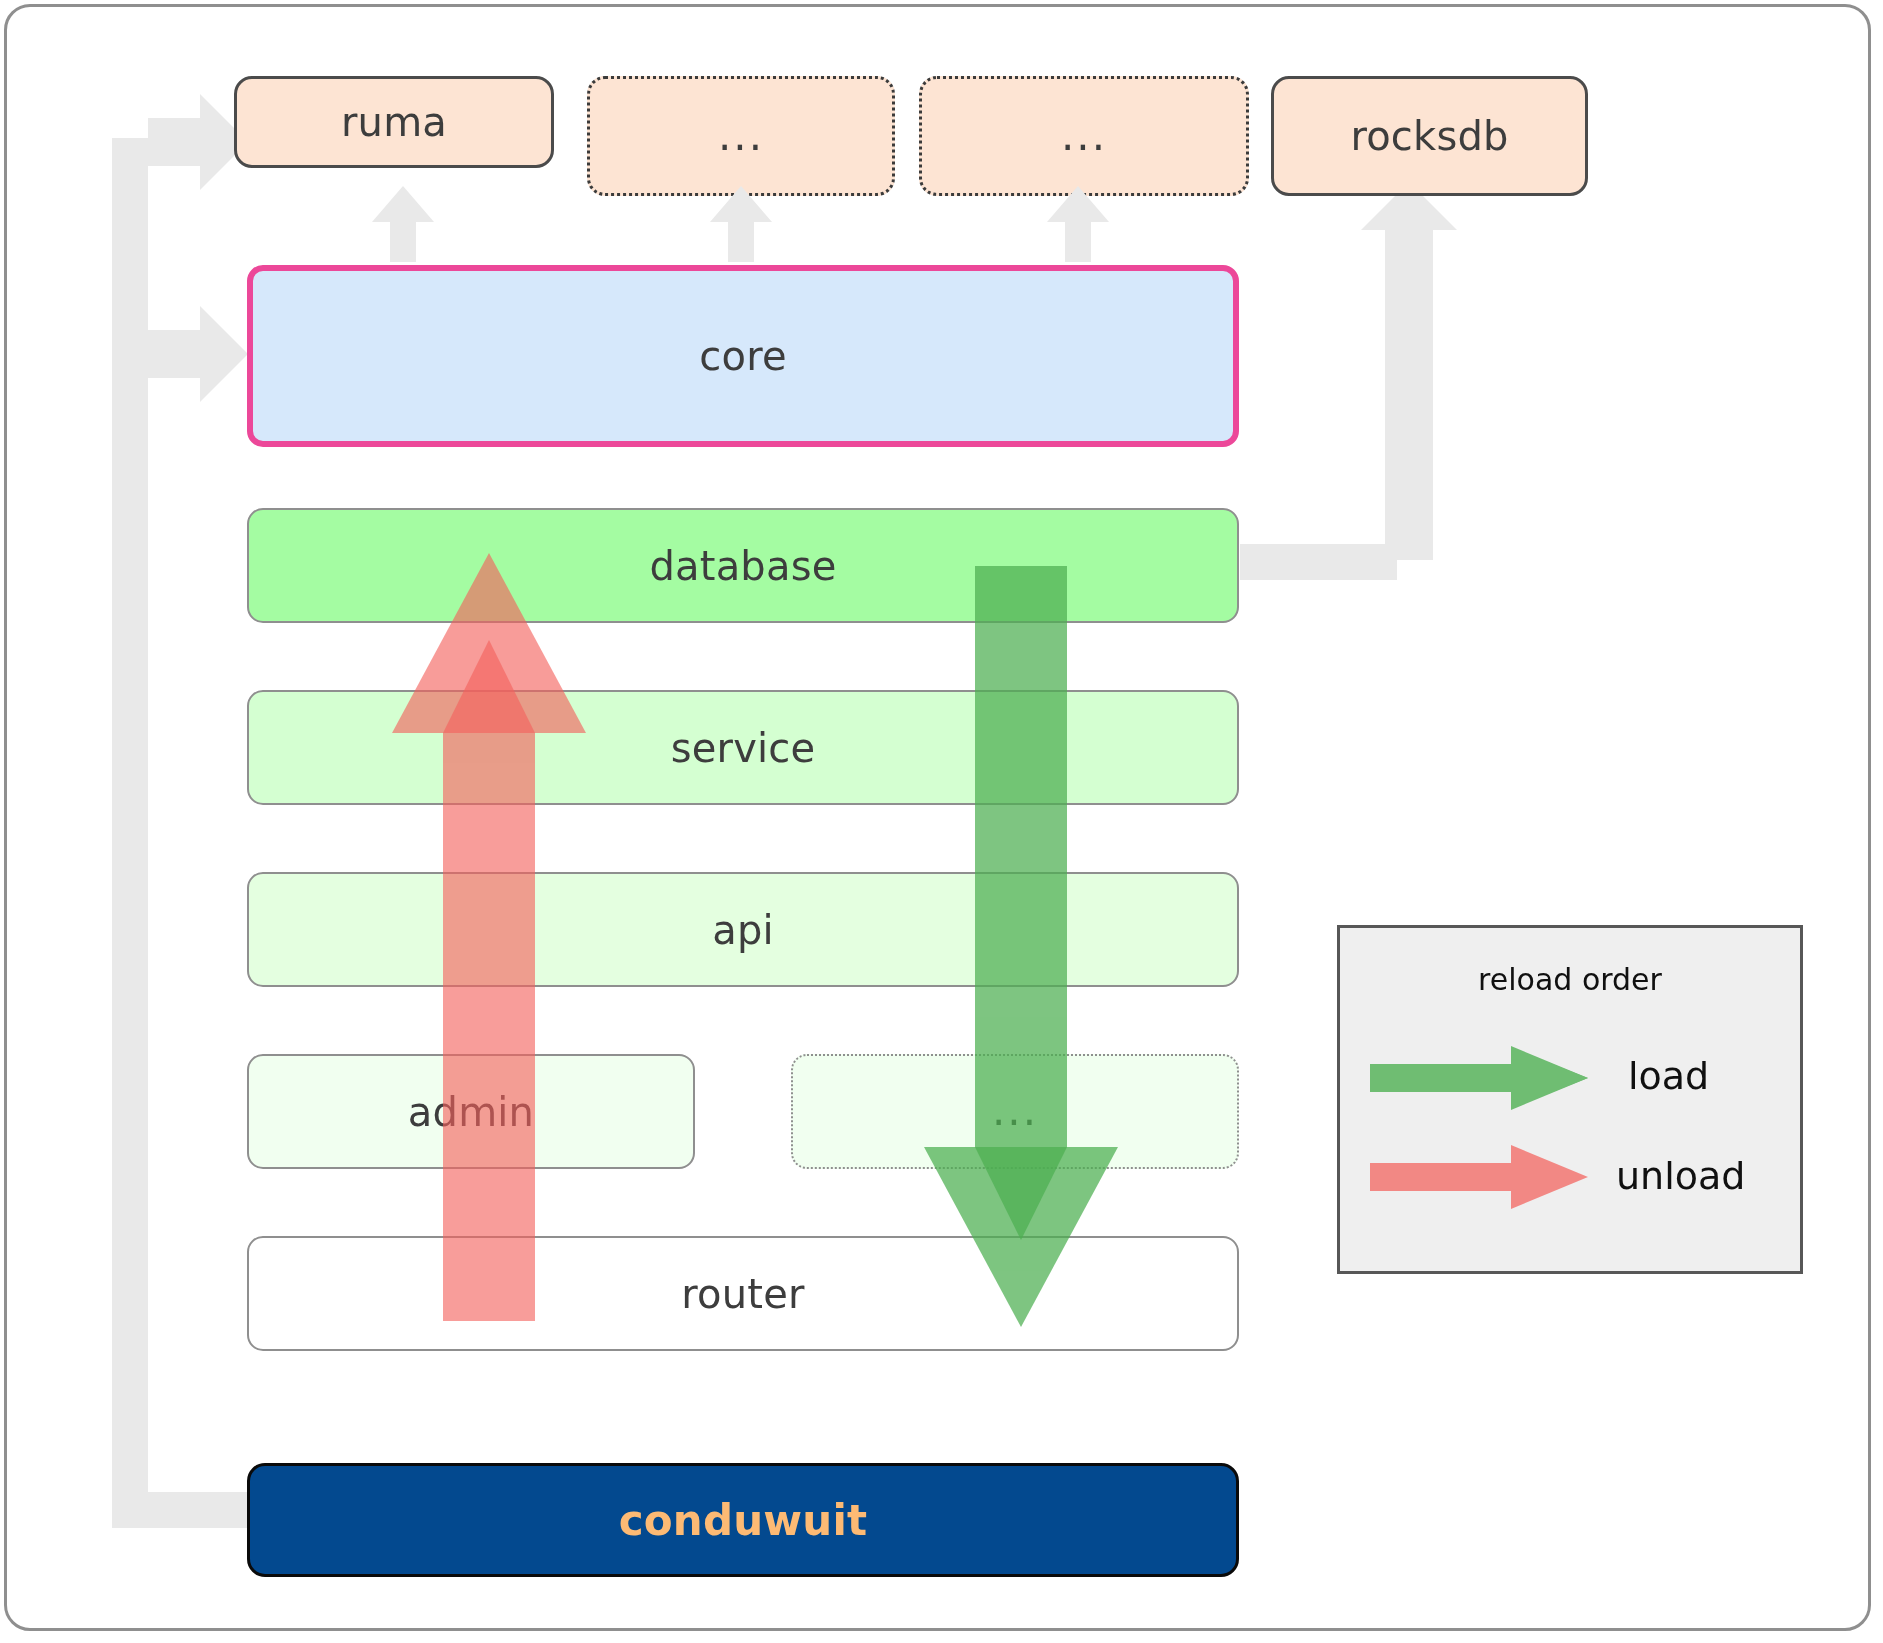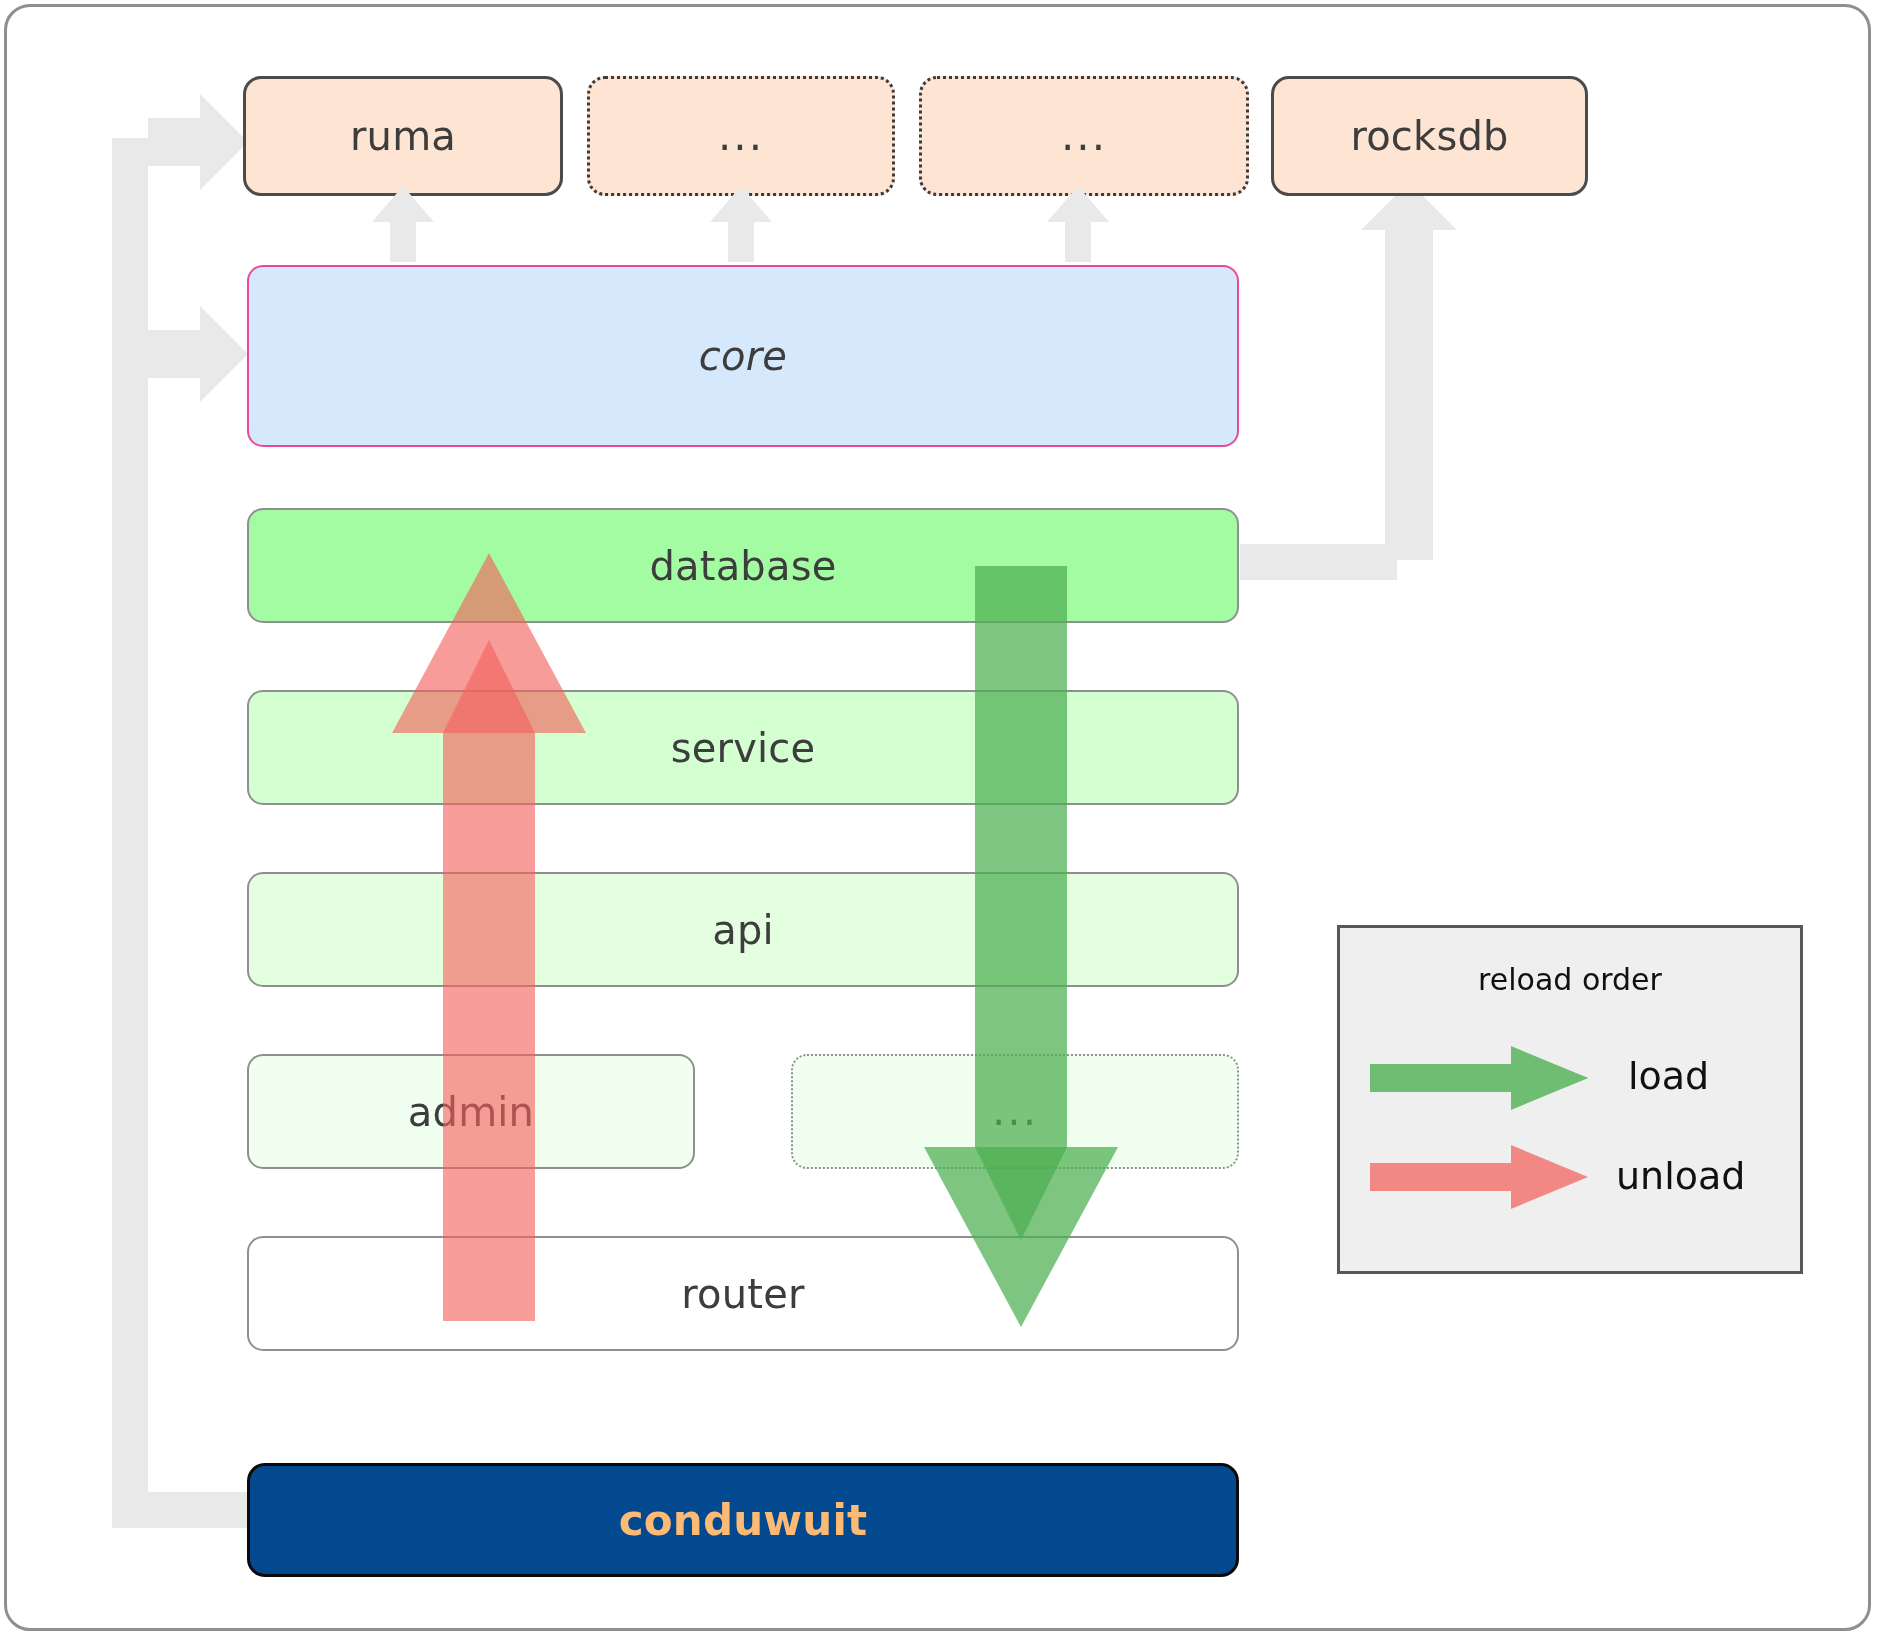--- a/index.html
+++ b/index.html
@@ -49,24 +49,23 @@
     background: #fde4d3;
     border: 3px solid #4b4b4b;
     border-radius: 18px;
     font-size: 40px;
   }
   .node.dep.dotted {
     border: 3px dotted #3b3b3b;
   }
   .node.core {
     background: #d6e8fb;
-    border: 2px solid #ec4899;
+    border: 6px solid #ec4899;
     border-radius: 16px;
     font-size: 40px;
-    font-style: italic;
   }
   .node.crate {
     border: 2px solid #8f8f8f;
     border-radius: 16px;
     font-size: 40px;
   }
   .node.crate.dotted {
     border: 2px dotted #8f8f8f;
   }
   .node.root {
@@ -123,21 +122,21 @@
 
       <path d="M 148 118 L 200 118 L 200 94 L 248 142 L 200 190 L 200 166 L 148 166 Z"></path>
 
       <path d="M 148 330 L 200 330 L 200 306 L 248 354 L 200 402 L 200 378 L 148 378 Z"></path>
 
       <path d="M 1240 544 L 1397 544 L 1397 580 L 1240 580 Z"></path>
       <path d="M 1397 560 L 1433 560 L 1433 230 L 1457 230 L 1409 182 L 1361 230 L 1385 230 L 1385 560 Z"></path>
     </g>
   </svg>
 
-  <div class="node dep" style="left:243px; top:76px; width:320px; height:120px;">
+  <div class="node dep" style="left:234px; top:76px; width:320px; height:92px;">
     <span>ruma</span>
   </div>
 
   <div class="node dep dotted" style="left:587px; top:76px; width:308px; height:120px;">
     <span class="dots">...</span>
   </div>
 
   <div class="node dep dotted" style="left:919px; top:76px; width:330px; height:120px;">
     <span class="dots">...</span>
   </div>

